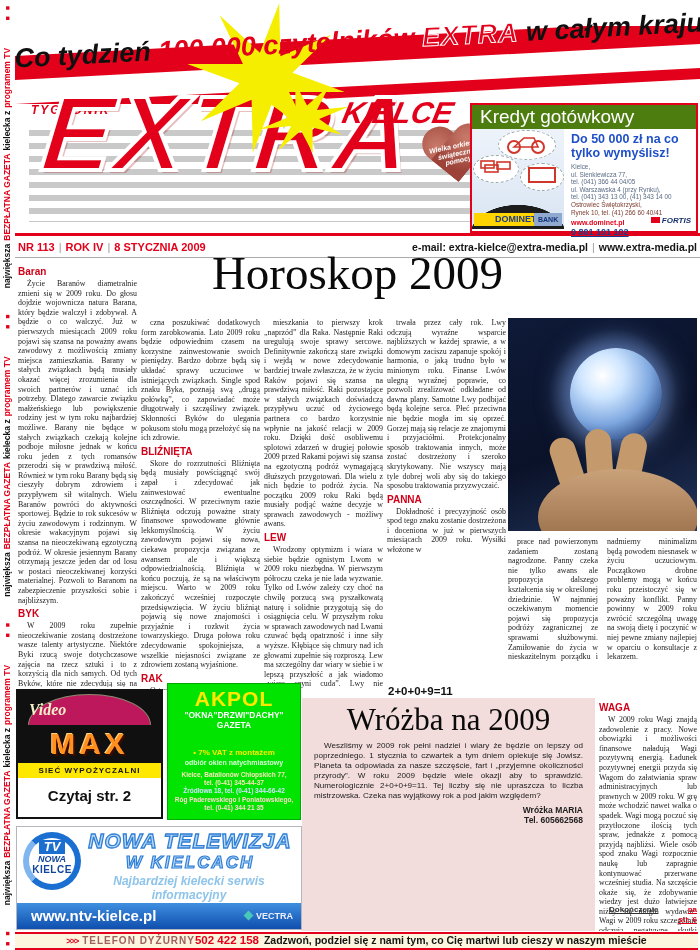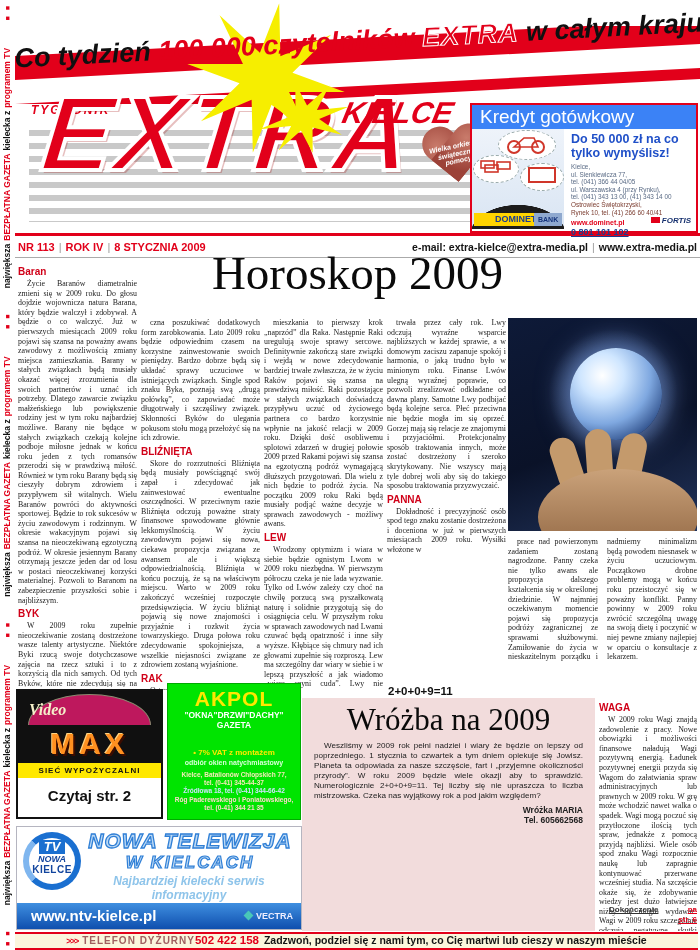--- a/index.html
+++ b/index.html
@@ -39,21 +39,21 @@
   .hs{position:relative;width:70px;height:62px;transform:rotate(-6deg);}
   .hs::before,.hs::after{content:"";position:absolute;top:0;width:35px;height:56px;
       background:radial-gradient(circle at 38% 30%,#c97b6b,#9c4238 75%);border-radius:30px 30px 0 0;}
   .hs::before{left:35px;transform:rotate(-45deg);transform-origin:0 100%;}
   .hs::after{left:0;transform:rotate(45deg);transform-origin:100% 100%;}
   .heart-label{position:absolute;left:8px;top:16px;width:56px;z-index:6;text-align:center;
       font:italic 700 7px/7.5px "Liberation Sans",sans-serif;color:#fff;transform:rotate(-12deg);}
   
   .kredyt{position:absolute;left:470px;top:103px;width:228px;height:130px;border:2px solid #e2001a;
           background:#fff;box-sizing:border-box;z-index:4;}
-  .khdr{height:24px;background:#3b82f6;color:#fff;font:400 19px/24px "Liberation Sans",sans-serif;padding-left:8px;}
+  .khdr{height:24px;background:#4d7c0f;color:#fff;font:400 19px/24px "Liberation Sans",sans-serif;padding-left:8px;}
   .kbody{display:flex;height:100px;}
   .kthought{width:92px;position:relative;background:linear-gradient(#eef3fa,#d9e5f3);overflow:hidden;}
   .bub{position:absolute;background:#fff;border:1px dashed #9aa;border-radius:50%;}
   .bub svg{display:block;margin:2px auto 0;}
   #bub1{left:26px;top:1px;width:56px;height:28px;}
   #bub2{left:1px;top:26px;width:44px;height:26px;}
   #bub3{left:48px;top:34px;width:42px;height:26px;}
   .hair{position:absolute;bottom:-6px;left:-8px;right:-8px;height:34px;
         background:radial-gradient(ellipse at 50% 100%,#1c1c1c 62%,transparent 63%);}
   .dominet{position:absolute;bottom:3px;left:2px;background:#ffd400;color:#1a3c8f;

